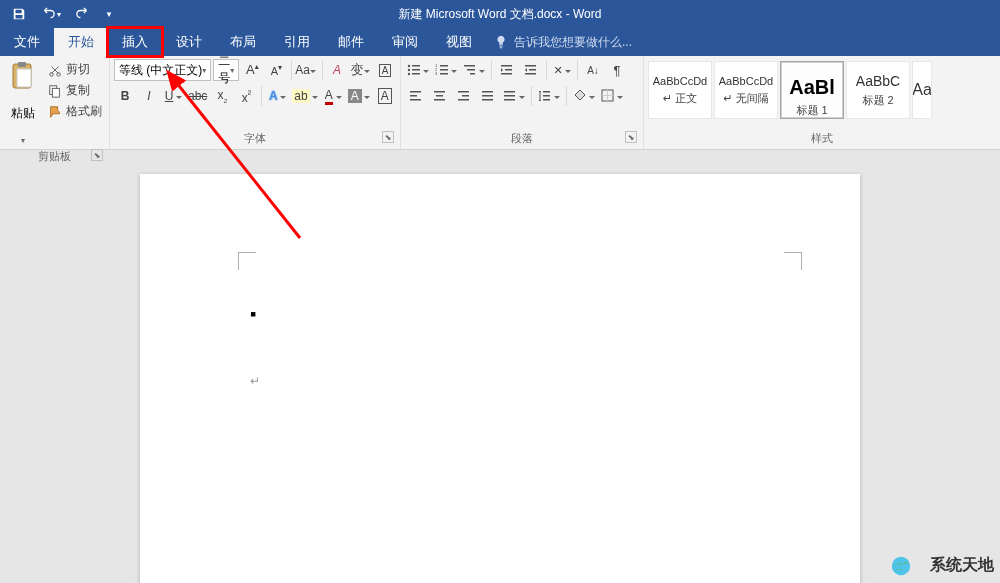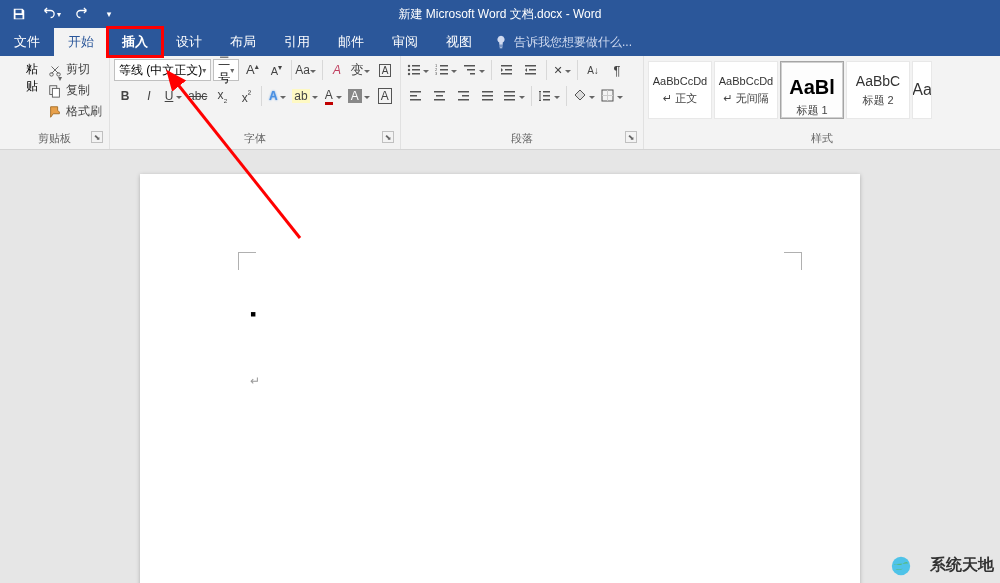--- a/index.html
+++ b/index.html
@@ -46,21 +46,20 @@
     font-size: 13px;
     cursor: pointer;
   }
   .tab.file { background: #2b579a; color: #fff; }
   .tab.active { background: #f3f3f3; color: #2b579a; font-weight: 400; }
   .tab.highlight-box {
     outline: 3px solid #ff0000;
     outline-offset: -1px;
     position: relative;
     z-index: 5;
-    font-weight: bold;
   }
   .tell-me {
     display: flex; align-items: center;
     color: #d0daf0; font-size: 12px;
     padding: 0 8px; gap: 6px;
     cursor: text;
   }
   
   .ribbon {
     background: #f3f3f3;
@@ -81,22 +80,22 @@
   }
   .group-label .launcher {
     position: absolute; right: 2px; top: 2px;
     width: 12px; height: 12px;
     border: 1px solid #c0c0c0; font-size: 8px; color: #666;
     display: flex; align-items: center; justify-content: center;
     cursor: pointer;
   }
   
   .paste-btn {
-    width: 38px; display: flex; flex-direction: row; align-items: center;
-    padding: 2px; cursor: pointer; gap: 20px;
+    width: 38px; display: flex; flex-direction: column; align-items: center;
+    padding: 2px; cursor: pointer; gap: 14px;
   }
   .paste-btn .icon { width: 28px; height: 30px; }
   .clip-right { display: flex; flex-direction: column; gap: 0px; padding-left: 3px; }
   .small-btn { display: flex; align-items: center; gap: 4px; padding: 2px 3px; cursor: pointer; color: #444; }
   .small-btn svg { width: 14px; height: 14px; }
   
   .font-group-body { display: flex; flex-direction: column; gap: 4px; width: 282px; }
   .font-row { display: flex; align-items: center; gap: 2px; }
   .font-name {
     width: 104px; height: 22px; border: 1px solid #c0c0c0; background: #fff;

